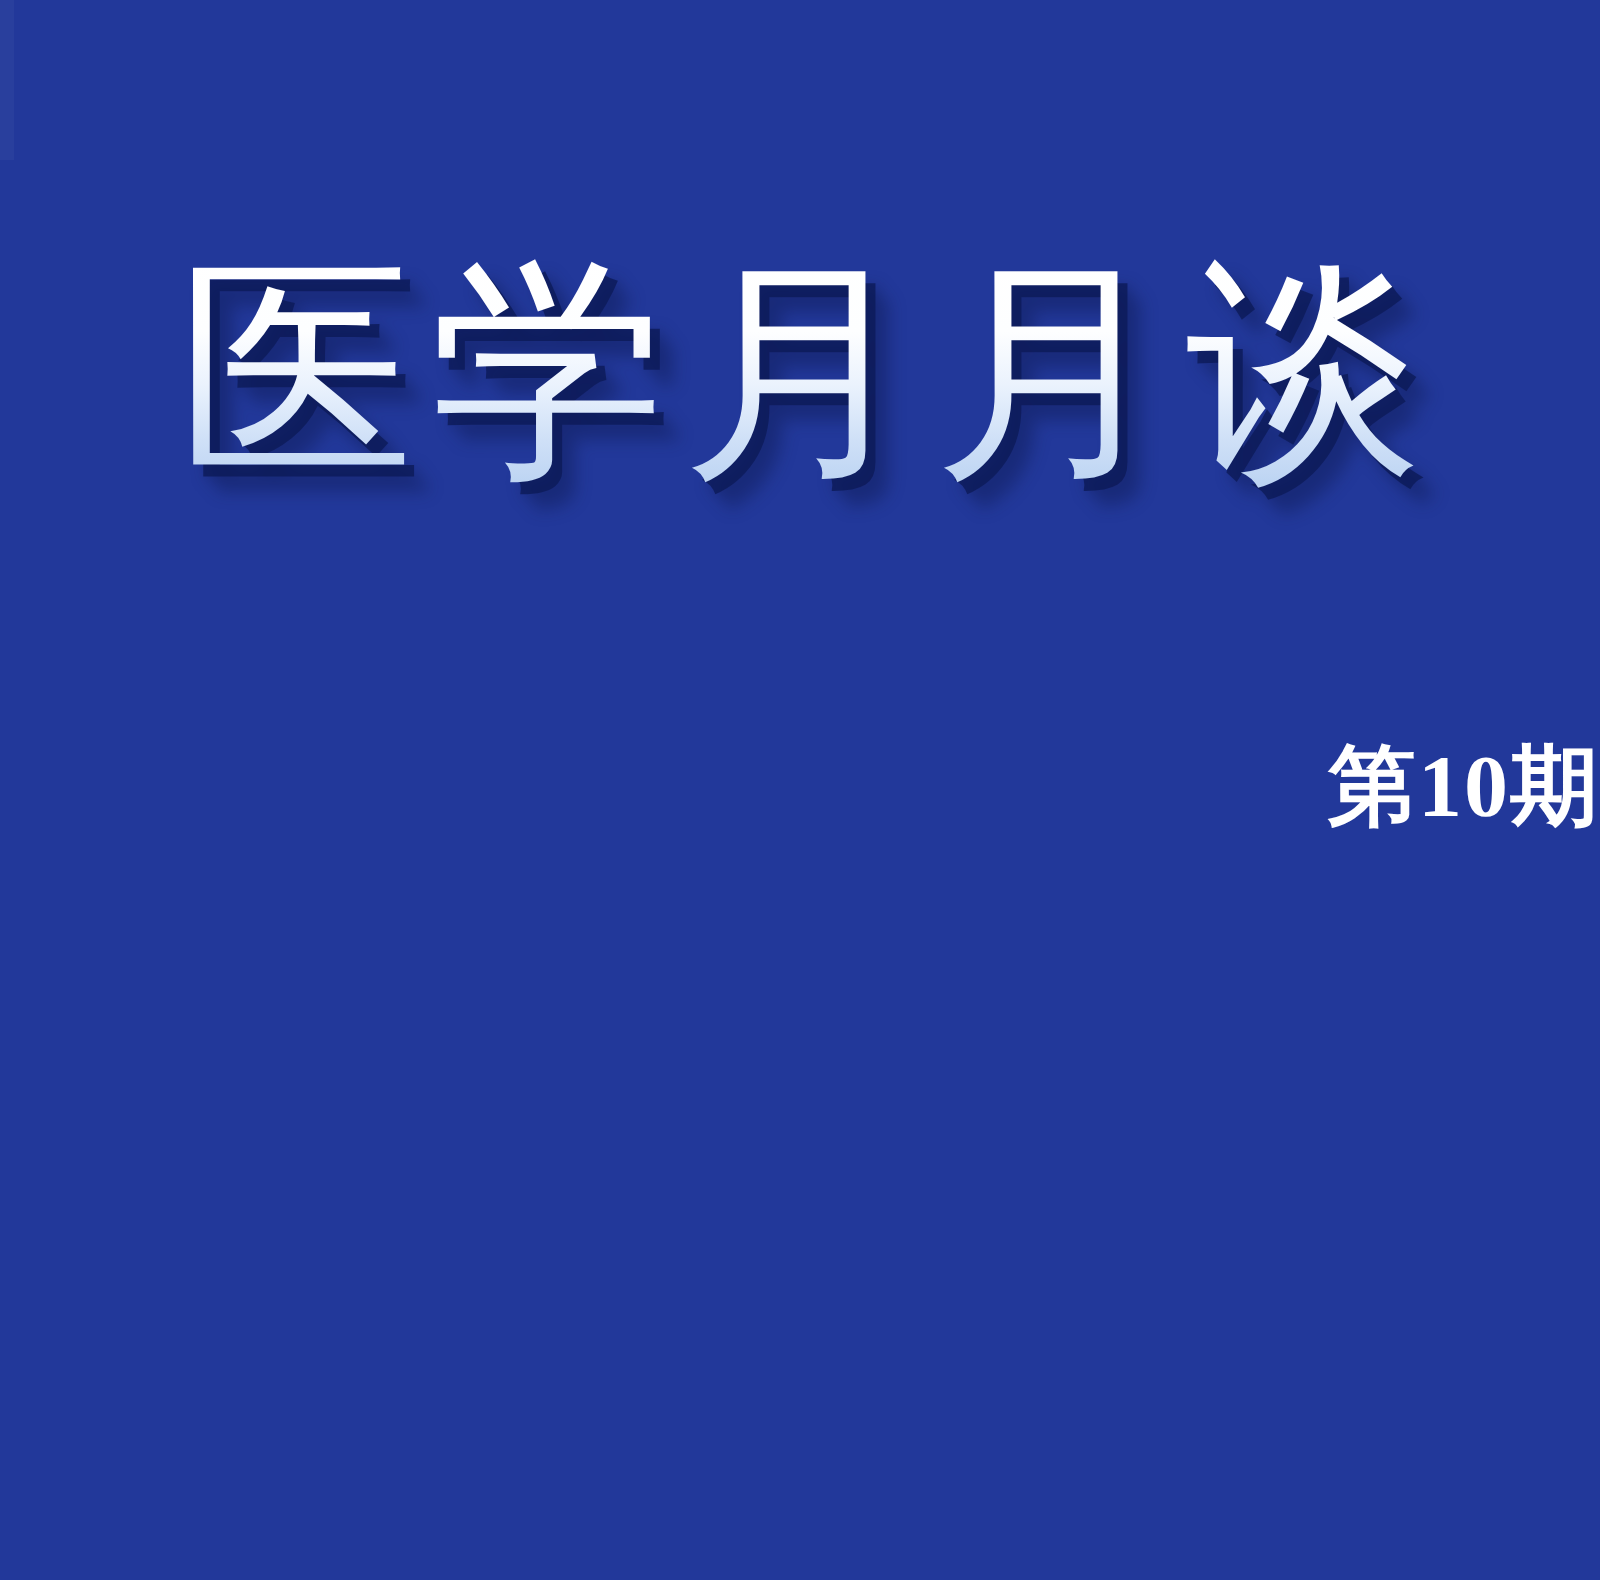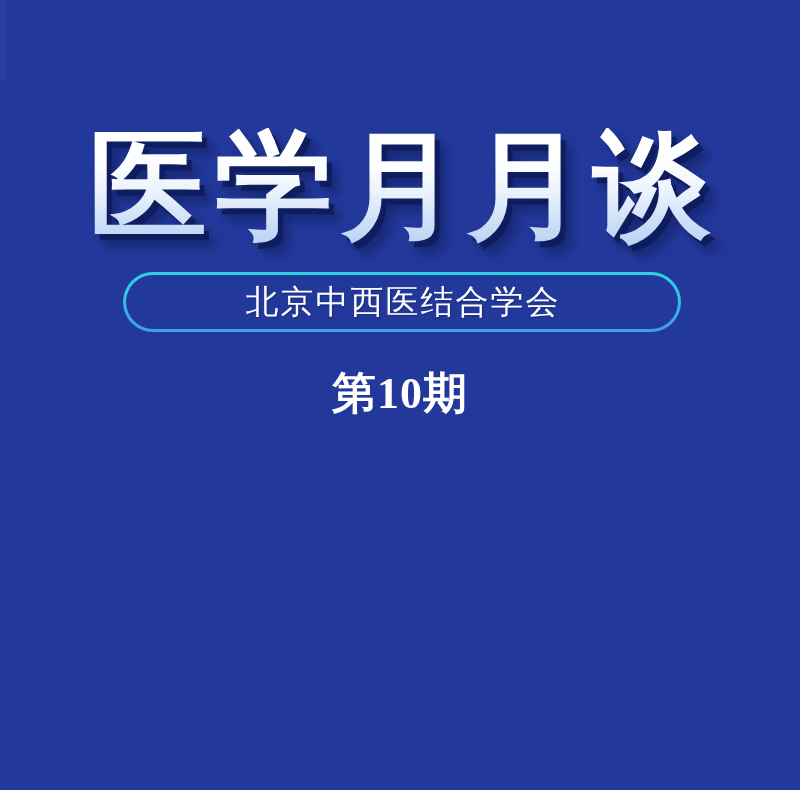--- a/index.html
+++ b/index.html
@@ -37,21 +37,21 @@
     left: 0;
     top: 128px;
     width: 800px;
     text-align: center;
   }
 
   .main-title {
     display: inline-block;
     font-family: "Liberation Serif", "DejaVu Serif", serif;
     font-size: 118px;
-    font-weight: 700;
+    font-weight: 400;
     line-height: 1.0;
     letter-spacing: 8px;
     text-indent: 8px;
     
     background: linear-gradient(180deg,
                 #ffffff 0%,
                 #fdfeff 32%,
                 #eaf2fd 55%,
                 #cfe0f7 78%,
                 #b9d2f2 100%);
@@ -93,21 +93,21 @@
     line-height: 1;
     text-shadow: 1px 1px 1px rgba(10, 22, 76, 0.35);
   }
 
   
   .issue {
     position: absolute;
     left: 0;
     top: 370px;
     width: 800px;
-    text-align: center;
+    text-align: right;
     font-family: "Liberation Serif", "DejaVu Serif", serif;
     font-size: 44px;
     font-weight: 700;
     color: #ffffff;
     letter-spacing: 1px;
     line-height: 1.1;
   }
 
   
   .theme {
@@ -129,20 +129,17 @@
 <body>
 
 <div class="poster">
 
   <div class="edge-strip"></div>
 
   <div class="title-block">
     <div class="main-title">医学月月谈</div>
   </div>
 
-  <div class="pill">
-    <span class="pill-text">北京中西医结合学会</span>
-  </div>
 
   <div class="issue">第10期</div>
 
 
 </div>
 
 </body></html>

